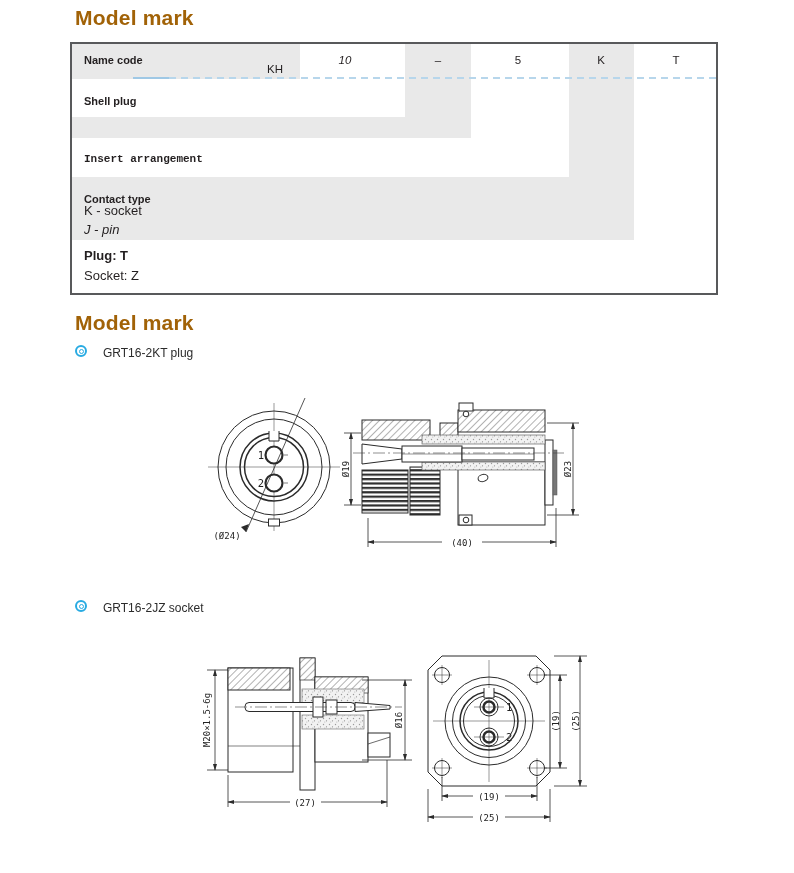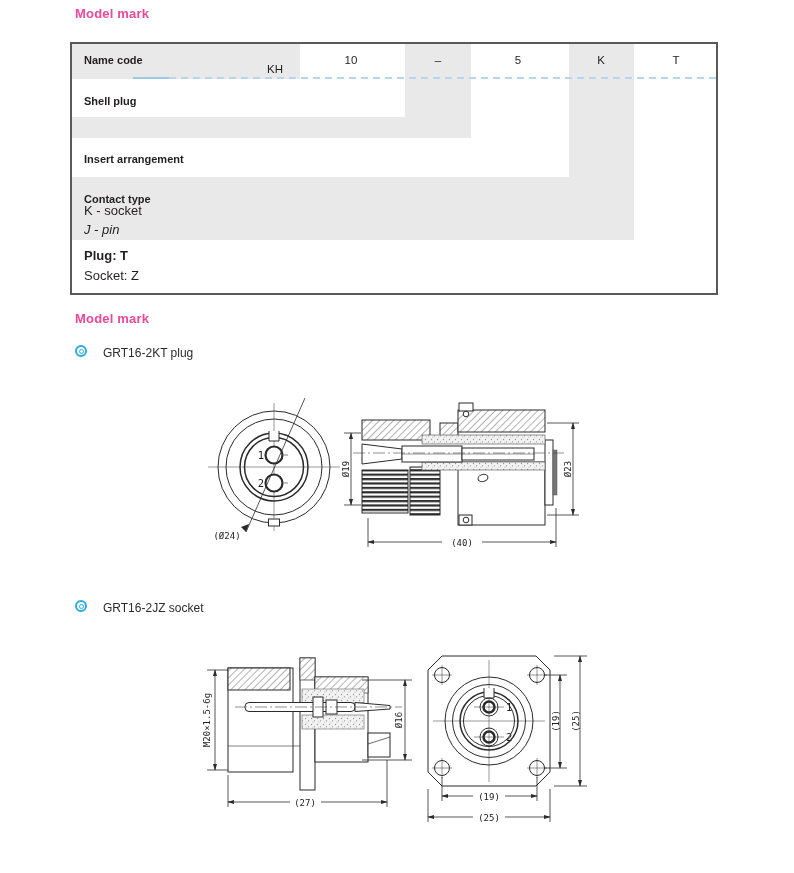--- a/index.html
+++ b/index.html
@@ -1,19 +1,19 @@
 <!DOCTYPE html>
 <html><head>
 <meta charset="utf-8">
 <style>
   html,body{margin:0;padding:0;background:#fff;}
   .page{position:relative;width:794px;height:873px;background:#fff;overflow:hidden;
         font-family:"Liberation Sans",sans-serif;color:#231f20;}
   .abs{position:absolute;}
-  .h1{font-size:13px;font-weight:bold;color:#ec4899;letter-spacing:.2px;}
+  .h1{font-size:21px;font-weight:bold;color:#a16207;letter-spacing:.2px;}
   .tbl{position:absolute;left:70px;top:42px;width:648px;height:253px;
        border:2px solid #58595b;background:#fff;box-sizing:border-box;padding-left:20px;}
   .shade{position:absolute;background:#e9e9e9;}
   .tlabel{position:absolute;font-size:11px;font-weight:bold;white-space:nowrap;}
   .ttext{position:absolute;font-size:13px;white-space:nowrap;}
   .tval{position:absolute;font-size:11.5px;width:40px;text-align:center;}
   .dashsolid{position:absolute;height:2px;background:#9fc8e5;}
   .dashline{position:absolute;height:2px;
      background:repeating-linear-gradient(90deg,#b7d6eb 0 7px,rgba(0,0,0,0) 7px 12px);}
   .bullet{position:absolute;width:12px;height:12px;border:2px solid #29abe2;border-radius:50%;
@@ -37,28 +37,28 @@
     <div class="shade" style="left:333px;top:0;width:66px;height:94px;"></div>
     <div class="shade" style="left:497px;top:0;width:65px;height:196px;"></div>
     <div class="shade" style="left:0;top:73px;width:399px;height:21px;"></div>
     <div class="shade" style="left:0;top:133px;width:562px;height:63px;"></div>
 
     <div class="dashsolid" style="left:61px;top:33px;width:36px;"></div>
     <div class="dashline" style="left:97px;top:33px;width:547px;"></div>
 
     <div class="tlabel" style="left:12px;top:10px;">Name code</div>
     <div class="tval" style="left:183px;top:10px;margin-top:9px;">KH</div>
-    <div class="tval" style="left:259px;top:10px;">10</div>
+    <div class="tval" style="left:253px;top:10px;font-style:italic;">10</div>
     <div class="tval" style="left:346px;top:10px;">–</div>
     <div class="tval" style="left:426px;top:10px;">5</div>
     <div class="tval" style="left:509px;top:10px;">K</div>
     <div class="tval" style="left:584px;top:10px;">T</div>
 
     <div class="tlabel" style="left:12px;top:51px;">Shell plug</div>
-    <div class="tlabel" style="left:12px;top:109px;">Insert arrangement</div>
+    <div class="tlabel" style="left:12px;top:109px;font-family:Liberation Mono, monospace;">Insert arrangement</div>
     <div class="tlabel" style="left:12px;top:149px;">Contact type</div>
     <div class="ttext" style="left:12px;top:159px;">K - socket</div>
     <div class="ttext" style="left:12px;top:178px;font-style:italic;">J - pin</div>
     <div class="ttext" style="left:12px;top:204px;font-weight:bold;">Plug: T</div>
     <div class="ttext" style="left:12px;top:224px;">Socket: Z</div>
   </div>
 
   <div class="abs h1" style="left:75px;top:311px;">Model mark</div>
 
   <div class="bullet" style="left:75px;top:345px;">

